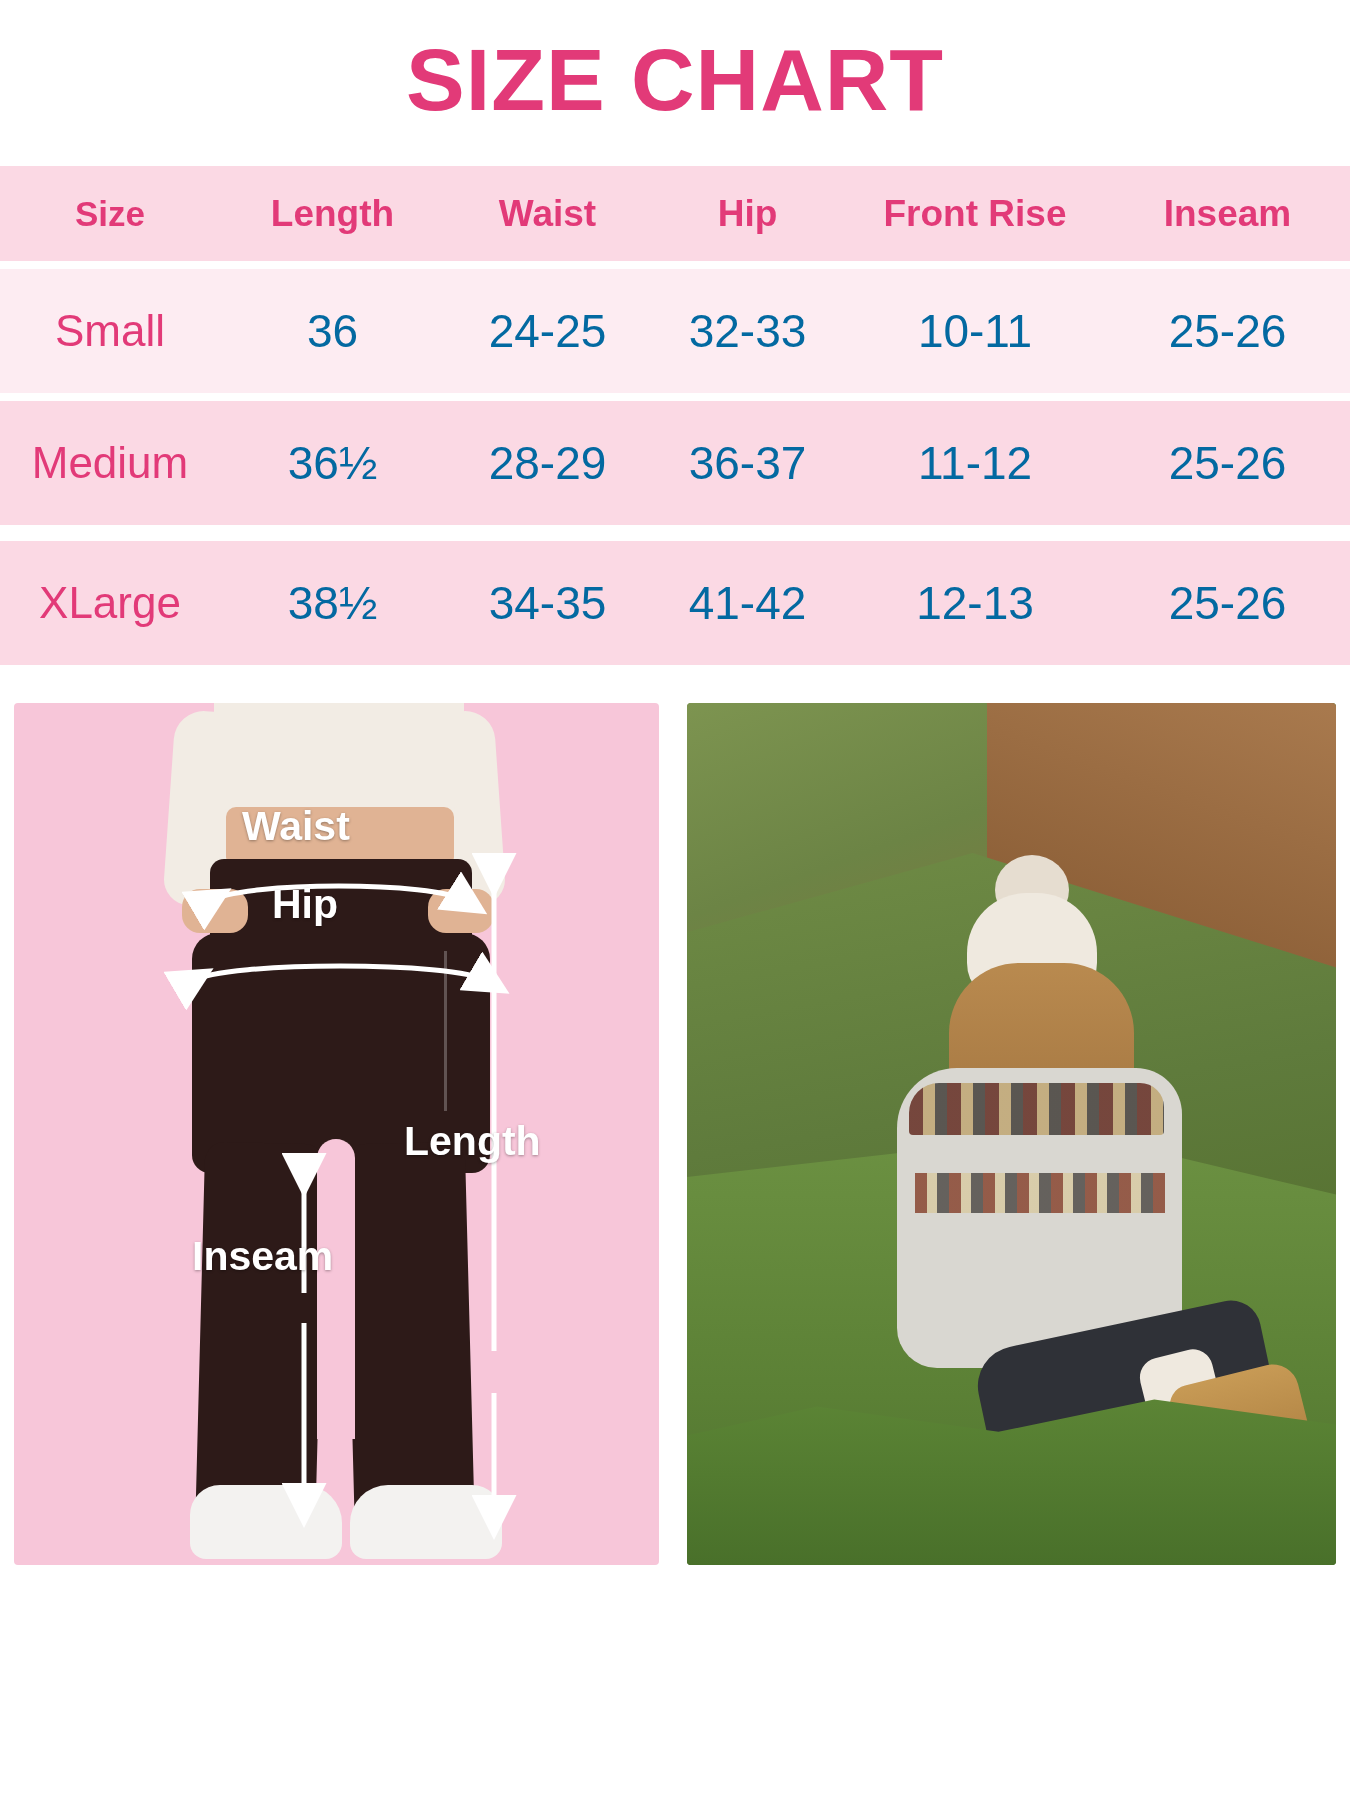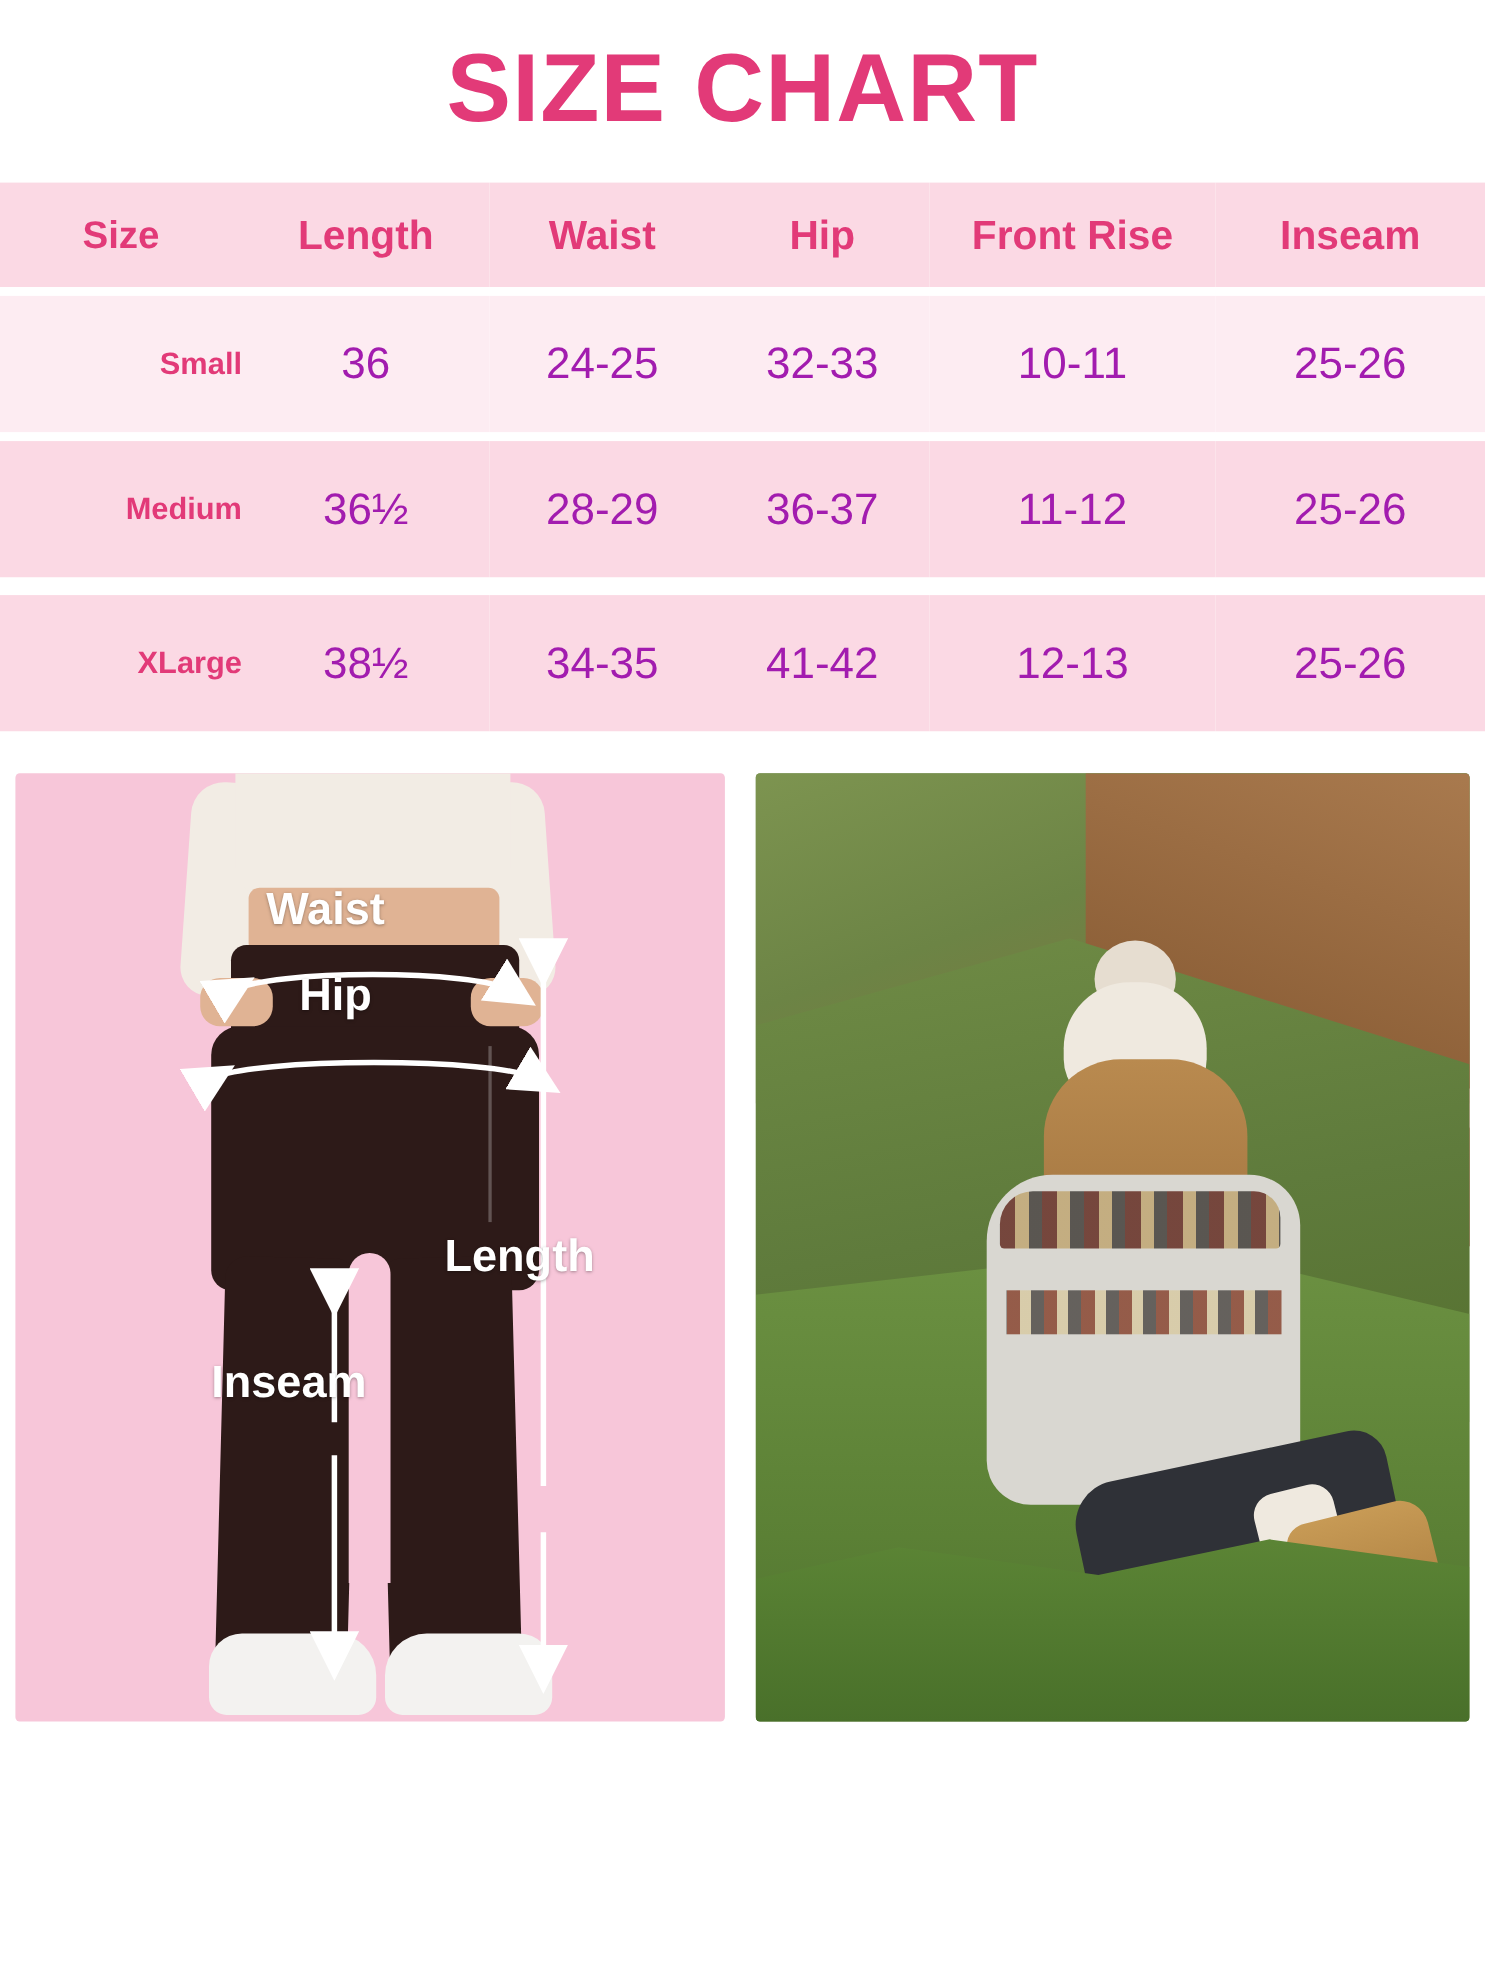--- a/index.html
+++ b/index.html
@@ -70,28 +70,27 @@
   table.size-table tr.data-row {
     height: 124px;
   }
   table.size-table tr.band-a { background: #fbd9e4; margin-left: 28px; }
   table.size-table tr.band-b { background: #fdecf2; }
 
   table.size-table td {
     text-align: center;
     vertical-align: middle;
     padding: 0;
-    color: #a21caf;
-    font-size: 40px;
+    color: #0369a1;
+    font-size: 46px;
   }
   table.size-table td.size-cell {
     color: #e23a78;
-    font-weight: bold;
-    font-size: 28px;
-    text-align: right;
+    font-weight: normal;
+    font-size: 44px;
   }
   .row-gap {
     height: 8px;
     background: #ffffff;
   }
 
   
   .images {
     display: flex;
     gap: 28px;

